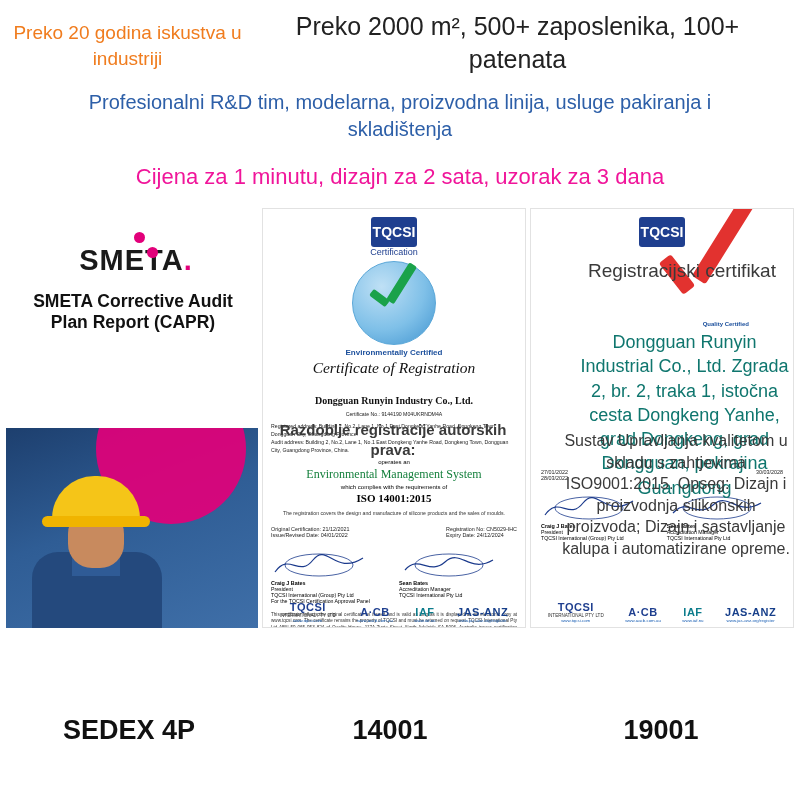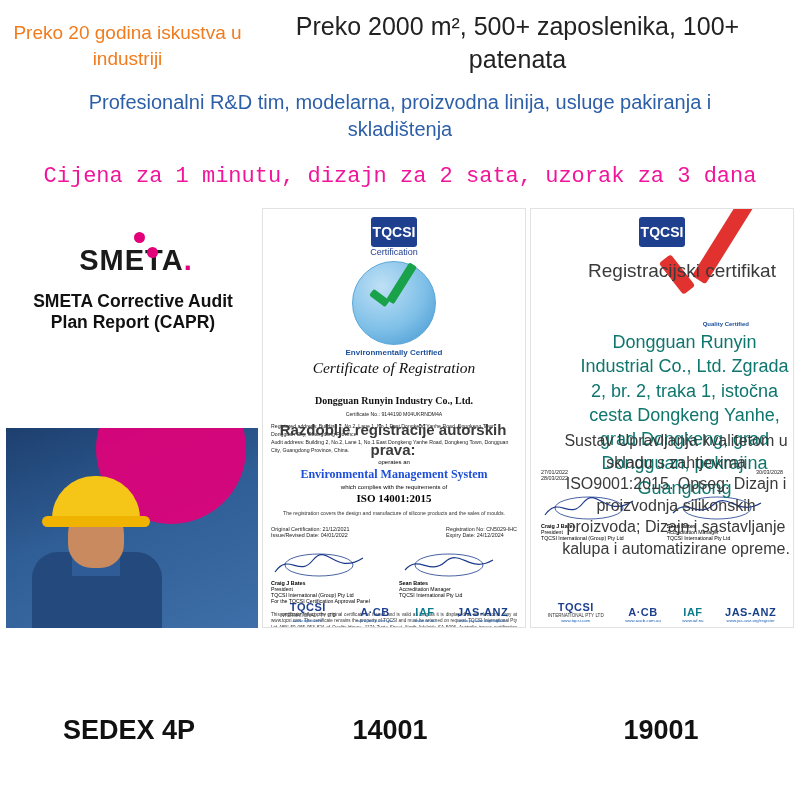--- a/index.html
+++ b/index.html
@@ -43,21 +43,20 @@
     font-size: 20px;
     line-height: 1.35;
     padding: 0 28px;
   }
   .line-pink {
     margin-top: 20px;
     text-align: center;
     color: #f0159a;
     font-size: 22px;
     line-height: 1.3;
-    font-family: Liberation Mono, monospace;
   }
 
   
   .certs {
     position: relative;
     margin-top: 16px;
     height: 420px;
     display: flex;
     gap: 4px;
     padding: 0 6px;
@@ -154,22 +153,22 @@
     font-size:15.5px; color:#111; margin-top:2px;
   }
   .company {
     text-align:center; font-family:"Liberation Serif", serif; font-weight:bold;
     font-size:10px; color:#111; margin-top:18px;
   }
   .tiny { font-size:5.2px; color:#222; line-height:1.5; margin-top:5px; text-align:left; }
   .tiny.center { text-align:center; }
   .op { text-align:center; font-size:6px; margin-top:4px; }
   .ems {
-    text-align:center; font-family:"Liberation Serif", serif; font-weight:bold;
-    font-size:12px; color:#1d4ed8; margin-top:2px;
+    text-align:center; font-family:"Liberation Serif", serif; font-weight:normal;
+    font-size:12px; color:#15803d; margin-top:2px;
   }
   .which { text-align:center; font-size:6px; margin-top:2px; }
   .iso {
     text-align:center; font-family:"Liberation Serif", serif; font-weight:bold;
     font-size:11px; margin-top:2px;
   }
   .scope-line { font-size:5.2px; text-align:center; margin-top:6px; color:#333; }
   .dates {
     display:flex; justify-content:space-between; font-size:5.4px; margin-top:10px; color:#222;
   }

